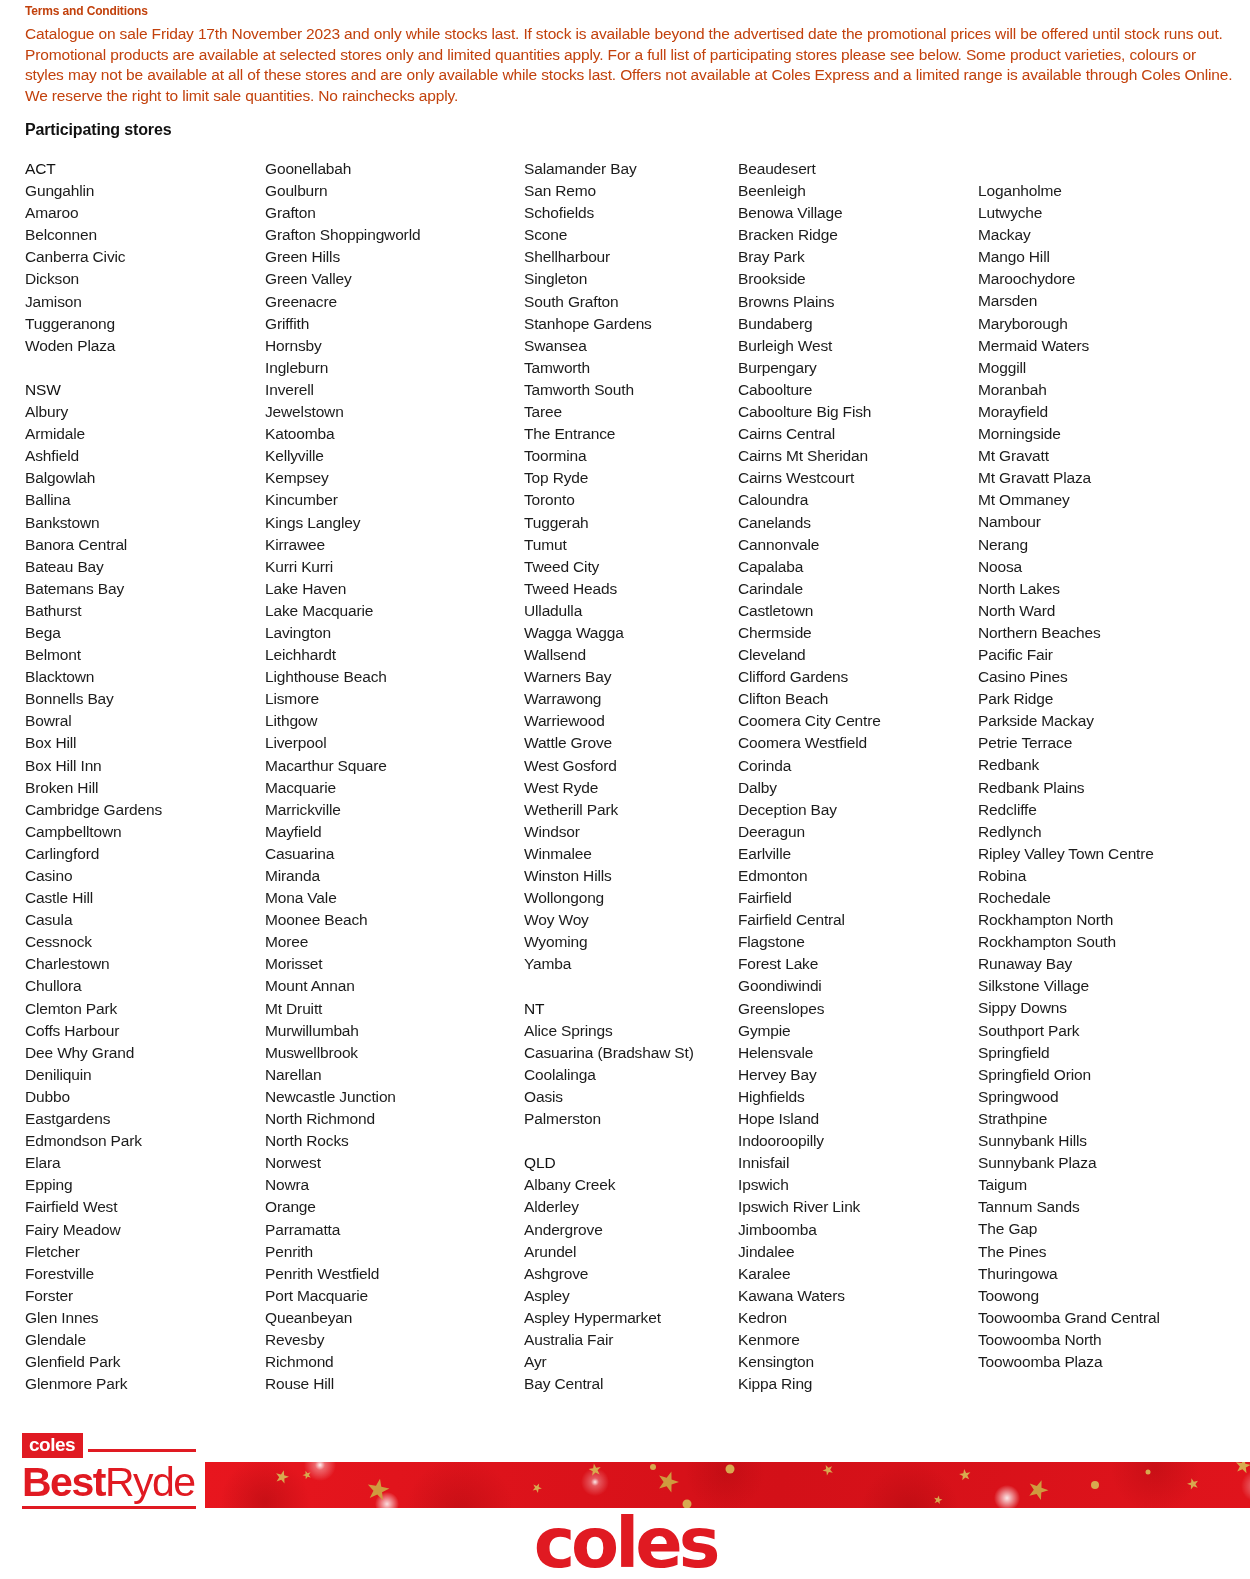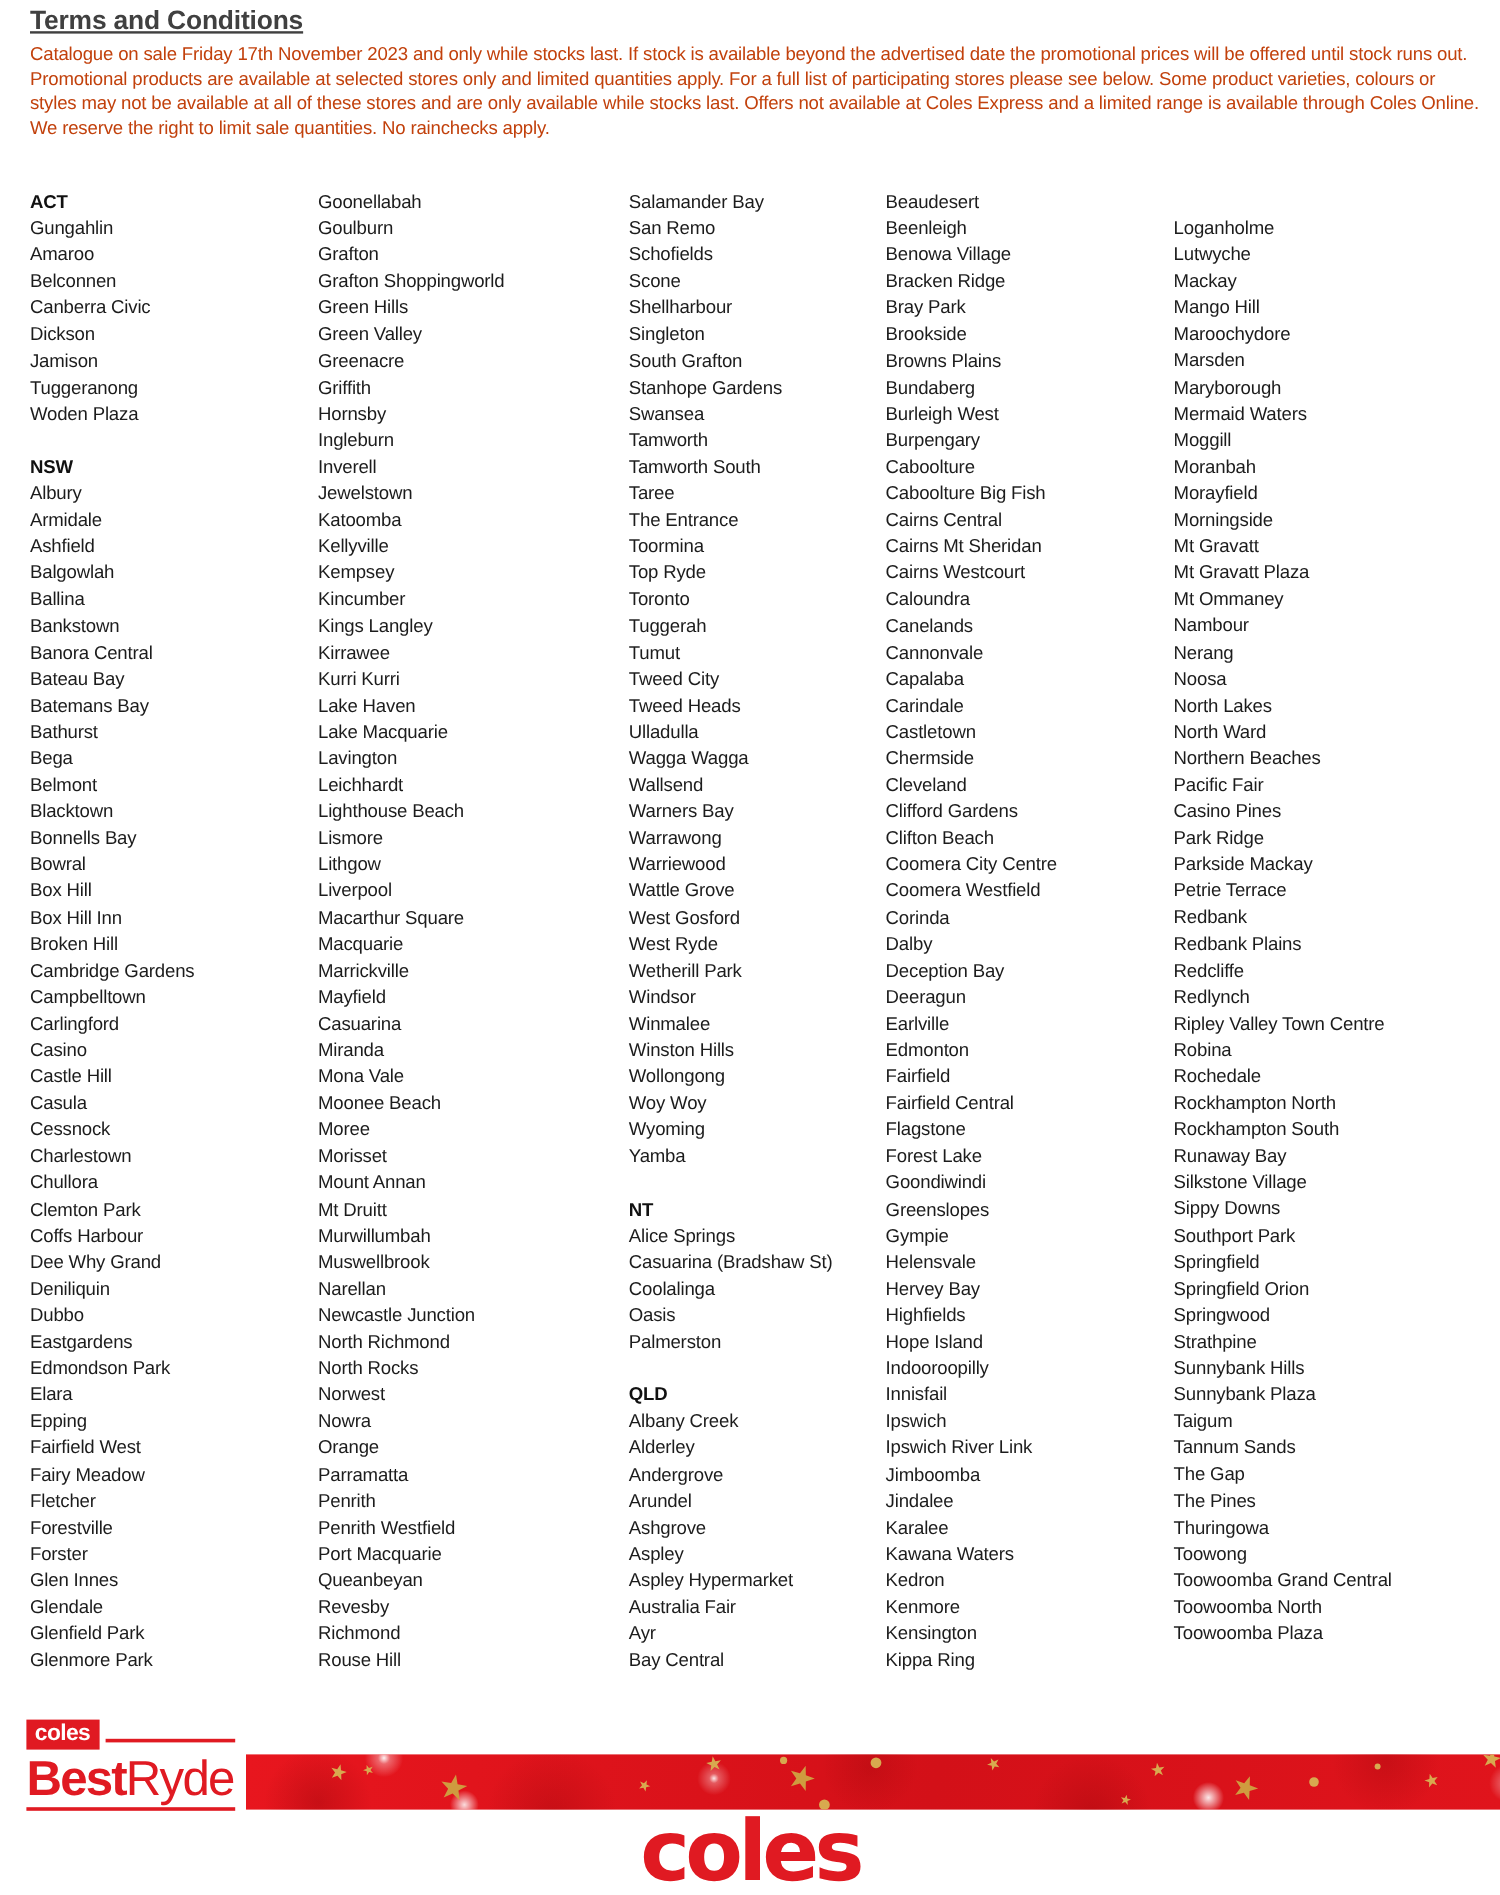--- a/index.html
+++ b/index.html
@@ -4,33 +4,33 @@
 <style>
   html,body{margin:0;padding:0;}
   body{
     width:1250px;height:1579px;position:relative;overflow:hidden;
     background:#ffffff;color:#1c1c1c;
     font-family:"Liberation Sans","DejaVu Sans",sans-serif;
     letter-spacing:-0.15px;
   }
   .page{position:absolute;inset:0;}
   .head{position:absolute;left:25px;top:0;width:1213px;}
-  h1{margin:4px 0 0 0;font-size:22px;font-weight:bold;color:#404040;text-decoration:underline;}
+  h1{margin:4px 0 0 0;font-size:12px;font-weight:bold;color:#c2410c;}
   .terms-text{margin:6px 0 0 0;font-size:15.5px;line-height:20.6px;color:#c2410c;}
   h2{margin:15px 0 0 0;font-size:16px;font-weight:bold;color:#111;}
 
   .cols{position:absolute;left:0;top:158px;width:1250px;}
   .store-col{position:absolute;top:0;}
   .c0{left:25px;width:230px;}
   .c1{left:265px;width:230px;}
   .c2{left:524px;width:230px;}
   .c3{left:738px;width:232px;}
   .c4{left:978px;width:200px;margin-top:22px;}
   .store-item,.store-state{font-size:15.5px;line-height:22.1px;}
-  .store-state{font-weight:bold;color:#111;}
+  .store-state{font-weight:normal;color:#111;}
   .store-spacer{height:22.1px;}
 
   
   .bestbuys{position:absolute;left:22px;top:1433px;width:176px;}
   .bb-top{position:relative;height:26px;}
   .coles-box{
     display:inline-block;background:var(--red,#e01a22);color:#fff;
     font-weight:bold;font-size:19px;line-height:24px;padding:0 8px 1px 7px;
     letter-spacing:-0.5px;
   }
@@ -66,20 +66,21 @@
   }
 </style>
 </head>
 <body>
 
 <div class="page">
 
   <div class="head">
     <h1>Terms and Conditions</h1>
     <p class="terms-text">Catalogue on sale Friday 17th November 2023 and only while stocks last. If stock is available beyond the advertised date the promotional prices will be offered until stock runs out. Promotional products are available at selected stores only and limited quantities apply. For a full list of participating stores please see below. Some product varieties, colours or styles may not be available at all of these stores and are only available while stocks last. Offers not available at Coles Express and a limited range is available through Coles Online. We reserve the right to limit sale quantities. No rainchecks apply.</p>
+    <h2>Participating stores</h2>
   </div>
 
   <div class="cols">
       <div class="store-col c0">
         <div class="store-state">ACT</div>
         <div class="store-item">Gungahlin</div>
         <div class="store-item">Amaroo</div>
         <div class="store-item">Belconnen</div>
         <div class="store-item">Canberra Civic</div>
         <div class="store-item">Dickson</div>

